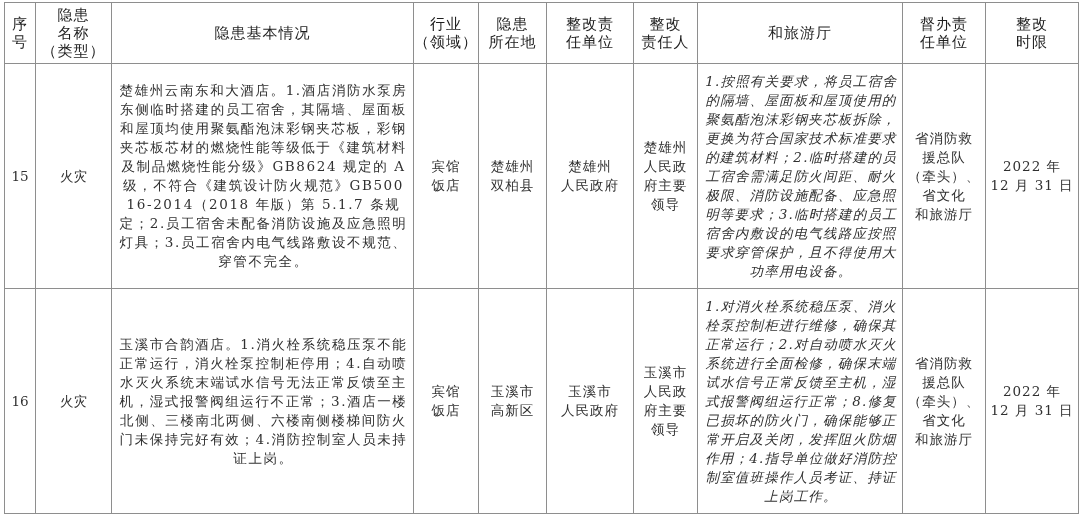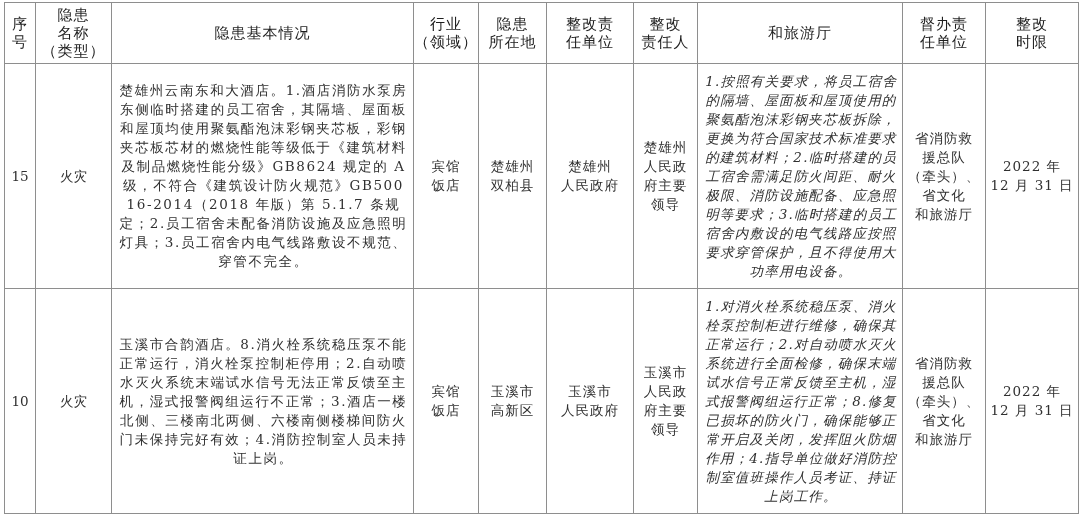--- a/index.html
+++ b/index.html
@@ -106,23 +106,23 @@
       <td class="req">1.按照有关要求，将员工宿舍的隔墙、屋面板和屋顶使用的聚氨酯泡沫彩钢夹芯板拆除，更换为符合国家技术标准要求的建筑材料；2.临时搭建的员工宿舍需满足防火间距、耐火极限、消防设施配备、应急照明等要求；3.临时搭建的员工宿舍内敷设的电气线路应按照要求穿管保护，且不得使用大功率用电设备。</td>
       <td class="ml">省消防救
 援总队
 （牵头）、
 省文化
 和旅游厅</td>
       <td class="ml">2022 年
 12 月 31 日</td>
     </tr>
     <tr class="row">
-      <td class="num">10</td>
+      <td class="num">16</td>
       <td>火灾</td>
-      <td class="desc">玉溪市合韵酒店。8.消火栓系统稳压泵不能正常运行，消火栓泵控制柜停用；2.自动喷水灭火系统末端试水信号无法正常反馈至主机，湿式报警阀组运行不正常；3.酒店一楼北侧、三楼南北两侧、六楼南侧楼梯间防火门未保持完好有效；4.消防控制室人员未持证上岗。</td>
+      <td class="desc">玉溪市合韵酒店。1.消火栓系统稳压泵不能正常运行，消火栓泵控制柜停用；4.自动喷水灭火系统末端试水信号无法正常反馈至主机，湿式报警阀组运行不正常；3.酒店一楼北侧、三楼南北两侧、六楼南侧楼梯间防火门未保持完好有效；4.消防控制室人员未持证上岗。</td>
       <td class="ml">宾馆
 饭店</td>
       <td class="ml">玉溪市
 高新区</td>
       <td class="ml">玉溪市
 人民政府</td>
       <td class="ml">玉溪市
 人民政
 府主要
 领导</td>

